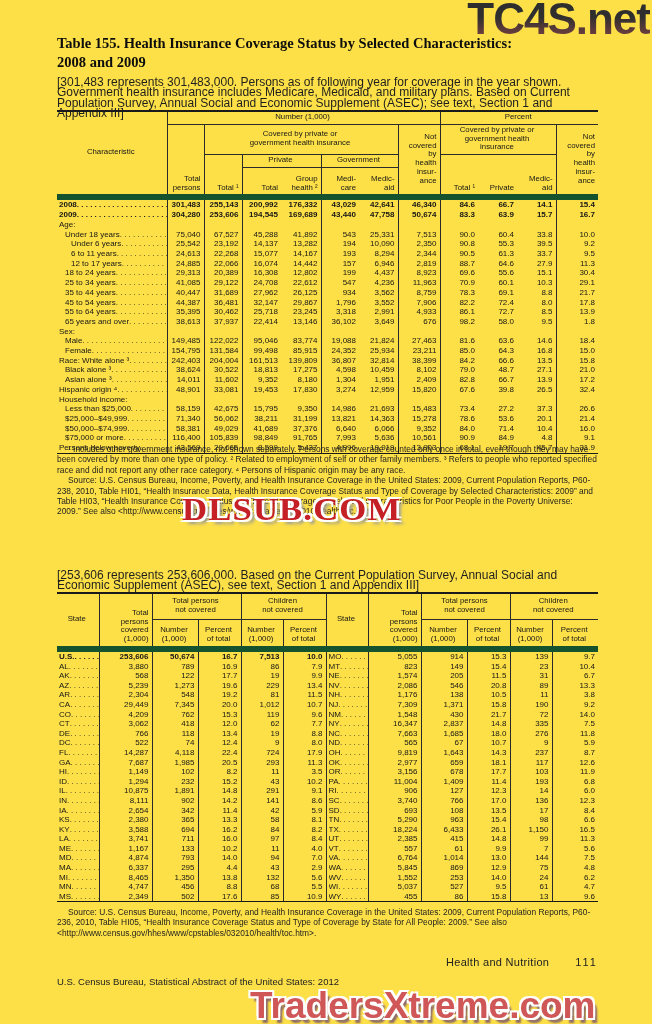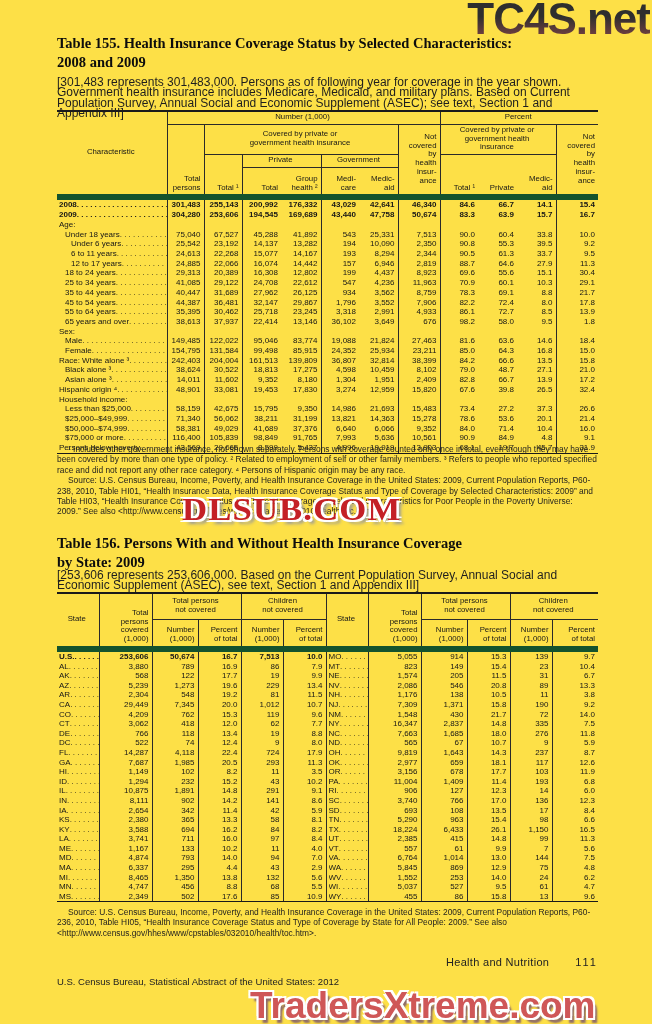--- a/index.html
+++ b/index.html
@@ -29,21 +29,21 @@
   .labwrap .dots{flex:1;overflow:hidden;color:#161616;}
   tr.bold td{font-weight:bold;}
   .i1{padding-left:8px !important;}
   .i2{padding-left:14px !important;}
 
   .t155{width:541px;border-top:2px solid #1a1a1a;}
   .t155 tbody tr:last-child td{border-bottom:1.5px solid #1a1a1a;}
   .t156{width:541px;border-top:2px solid #1a1a1a;}
   .t156 tbody td{line-height:9.6px;}
   .t156 tbody tr:last-child td{border-bottom:1.5px solid #1a1a1a;}
-  .t156 thead th.ctr2{}
+  .t156 thead th.ctr2{text-align:center;}
 
   
   .foot-right{font-size:11px;color:#222;letter-spacing:.3px;}
   .foot-right .pg{margin-left:26px;letter-spacing:2px;}
   .foot-left{font-size:9.5px;color:#222;}
 
   
   .wm{font-weight:bold;pointer-events:none;}
   .wm-top{top:-6px;right:2px;font-size:44px;letter-spacing:-1px;
           font-family:"Liberation Sans",sans-serif;
@@ -614,24 +614,20 @@
       </tbody>
   </table>
 
   <div class="abs fn" style="top:444px;left:57px;width:541px;">
     <p>¹ Includes other government insurance, not shown separately. Persons with coverage counted only once in total, even though they may have been covered by more than one type of policy. ² Related to employment of self or other family members. ³ Refers to people who reported specified race and did not report any other race category. ⁴ Persons of Hispanic origin may be any race.</p>
     <p>Source: U.S. Census Bureau, Income, Poverty, and Health Insurance Coverage in the United States: 2009, Current Population Reports, P60-238, 2010, Table HI01, “Health Insurance Data, Health Insurance Coverage Status and Type of Coverage by Selected Characteristics: 2009” and Table HI03, “Health Insurance Coverage Status and Type of Coverage by Selected Characteristics for Poor People in the Poverty Universe: 2009.” See also &lt;http://www.census.gov/hhes/www/cpstables/032010/health/toc.htm&gt;.</p>
   </div>
 
   <div class="abs wm wm-mid">DLSUB.COM</div>
 
-  <div class="abs ttl" style="top:534px;left:57px;width:560px;">
-    <div>Table 156. Persons With and Without Health Insurance Coverage</div>
-    <div>by State: 2009</div>
-  </div>
   <div class="abs note" style="top:570px;left:57px;width:541px;line-height:10px;">[253,606 represents 253,606,000. Based on the Current Population Survey, Annual Social and Economic Supplement (ASEC), see text, Section 1 and Appendix III]</div>
 
   <table class="abs t156" style="top:592px;left:57px;">
     <colgroup>
       <col style="width:42px">
         <col style="width:53px">
         <col style="width:46px">
         <col style="width:43px">
         <col style="width:42px">
         <col style="width:43px">

